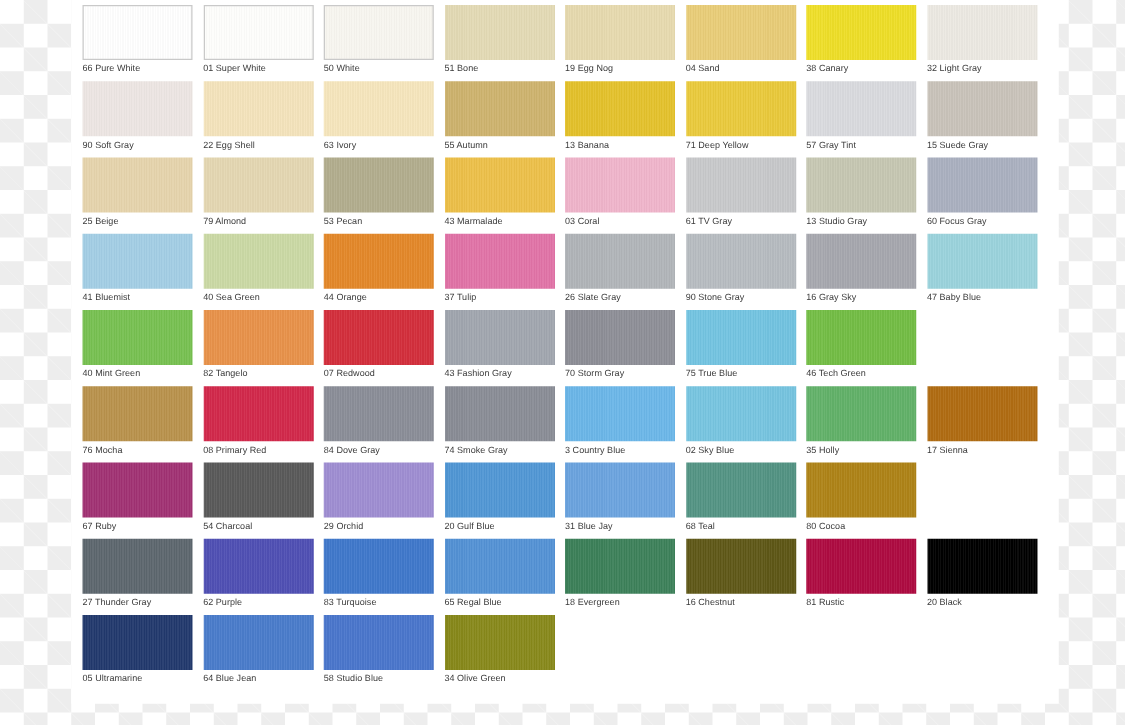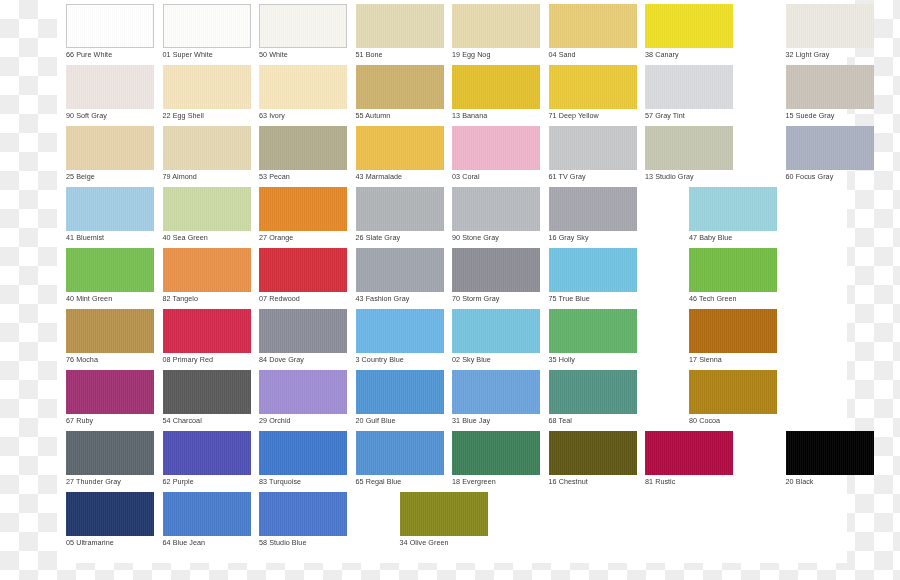--- a/index.html
+++ b/index.html
@@ -47,21 +47,21 @@
     display: flex;
     height: 61px;
   }
 
   .swatch-cell {
     width: 88px;
     margin-right: 8.5px;
     display: flex;
     flex-direction: column;
   }
-  .swatch-cell:last-child { margin-right: 0; margin-left: 44px; }
+  .swatch-cell:last-child { margin-right: 0; }
 
   .swatch-chip {
     width: 88px;
     height: 44px;
     box-sizing: border-box;
     
     background-image: repeating-linear-gradient(
       90deg,
       rgba(255,255,255,0.055) 0px,
       rgba(255,255,255,0.055) 1px,
@@ -195,21 +195,25 @@
           <div class="swatch-cell">
             <div class="swatch-chip" style="background-color: rgb(162, 205, 228);"></div>
             <div class="swatch-label">41 Bluemist</div>
           </div>
           <div class="swatch-cell">
             <div class="swatch-chip" style="background-color: rgb(203, 217, 165);"></div>
             <div class="swatch-label">40 Sea Green</div>
           </div>
           <div class="swatch-cell">
             <div class="swatch-chip" style="background-color: rgb(227, 136, 42);"></div>
-            <div class="swatch-label">27 Orange</div>
+            <div class="swatch-label">44 Orange</div>
+          </div>
+          <div class="swatch-cell">
+            <div class="swatch-chip" style="background-color: rgb(224, 114, 166);"></div>
+            <div class="swatch-label">37 Tulip</div>
           </div>
           <div class="swatch-cell">
             <div class="swatch-chip" style="background-color: rgb(176, 180, 184);"></div>
             <div class="swatch-label">26 Slate Gray</div>
           </div>
           <div class="swatch-cell">
             <div class="swatch-chip" style="background-color: rgb(182, 187, 192);"></div>
             <div class="swatch-label">90 Stone Gray</div>
           </div>
           <div class="swatch-cell">
@@ -256,20 +260,24 @@
             <div class="swatch-chip" style="background-color: rgb(184, 145, 75);"></div>
             <div class="swatch-label">76 Mocha</div>
           </div>
           <div class="swatch-cell">
             <div class="swatch-chip" style="background-color: rgb(210, 41, 75);"></div>
             <div class="swatch-label">08 Primary Red</div>
           </div>
           <div class="swatch-cell">
             <div class="swatch-chip" style="background-color: rgb(139, 142, 152);"></div>
             <div class="swatch-label">84 Dove Gray</div>
+          </div>
+          <div class="swatch-cell">
+            <div class="swatch-chip" style="background-color: rgb(137, 140, 149);"></div>
+            <div class="swatch-label">74 Smoke Gray</div>
           </div>
           <div class="swatch-cell">
             <div class="swatch-chip" style="background-color: rgb(107, 182, 232);"></div>
             <div class="swatch-label">3 Country Blue</div>
           </div>
           <div class="swatch-cell">
             <div class="swatch-chip" style="background-color: rgb(118, 196, 223);"></div>
             <div class="swatch-label">02 Sky Blue</div>
           </div>
           <div class="swatch-cell">

